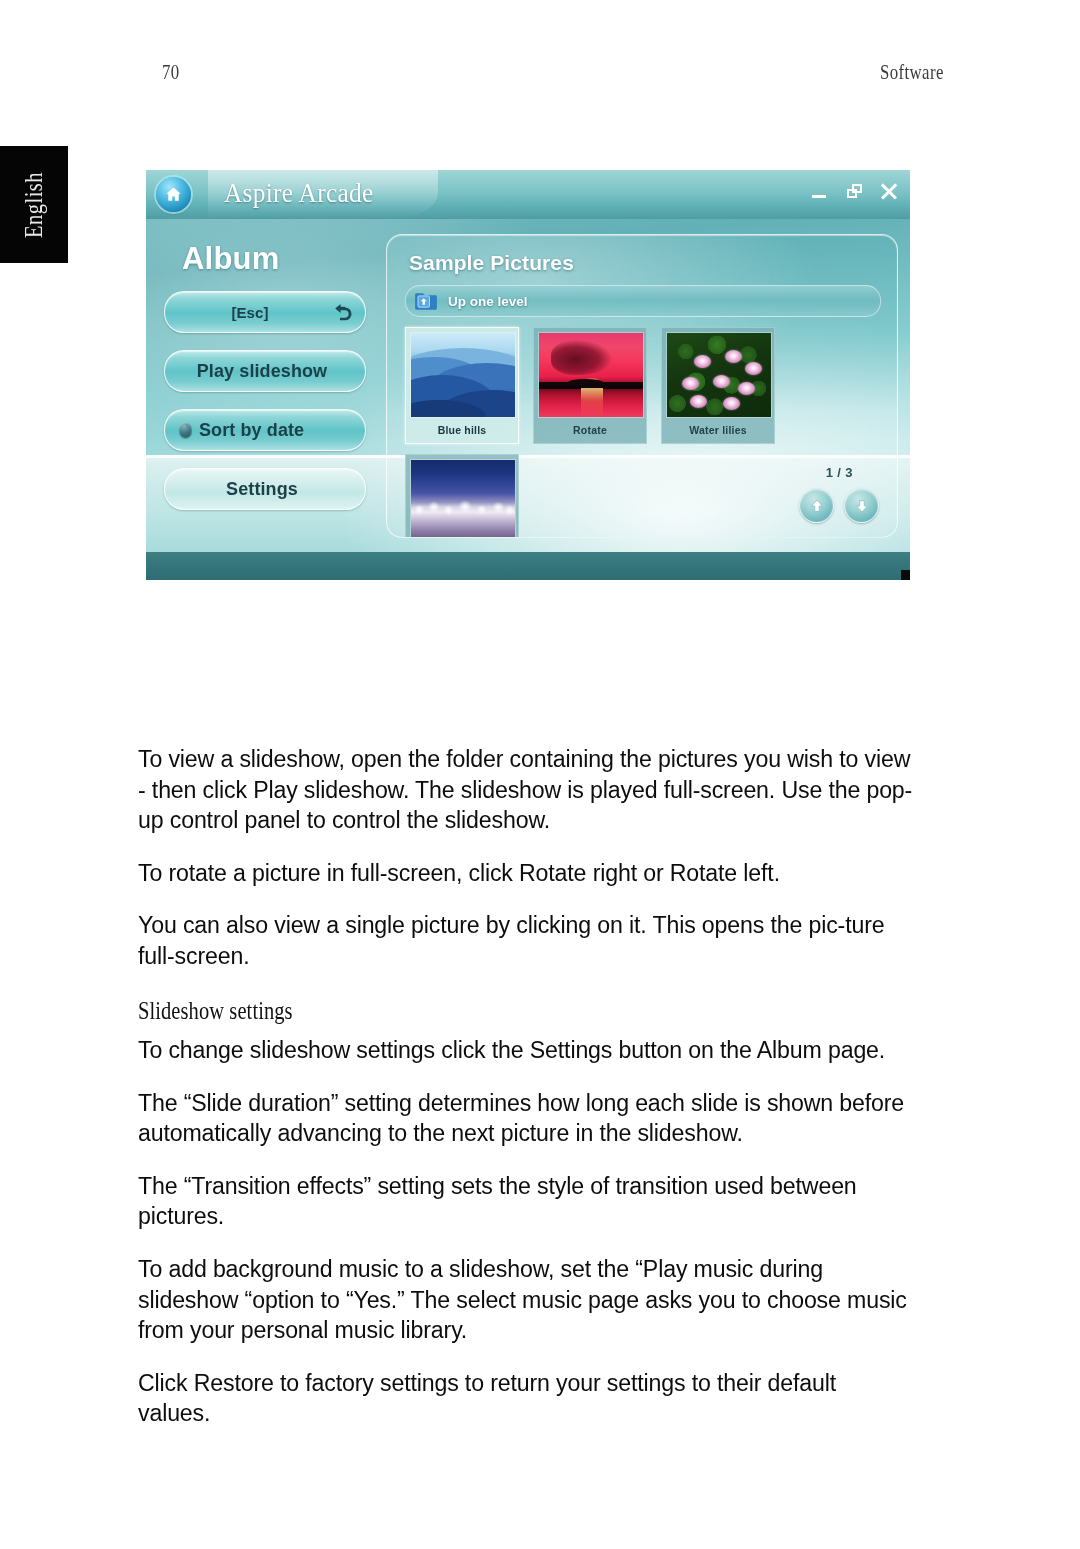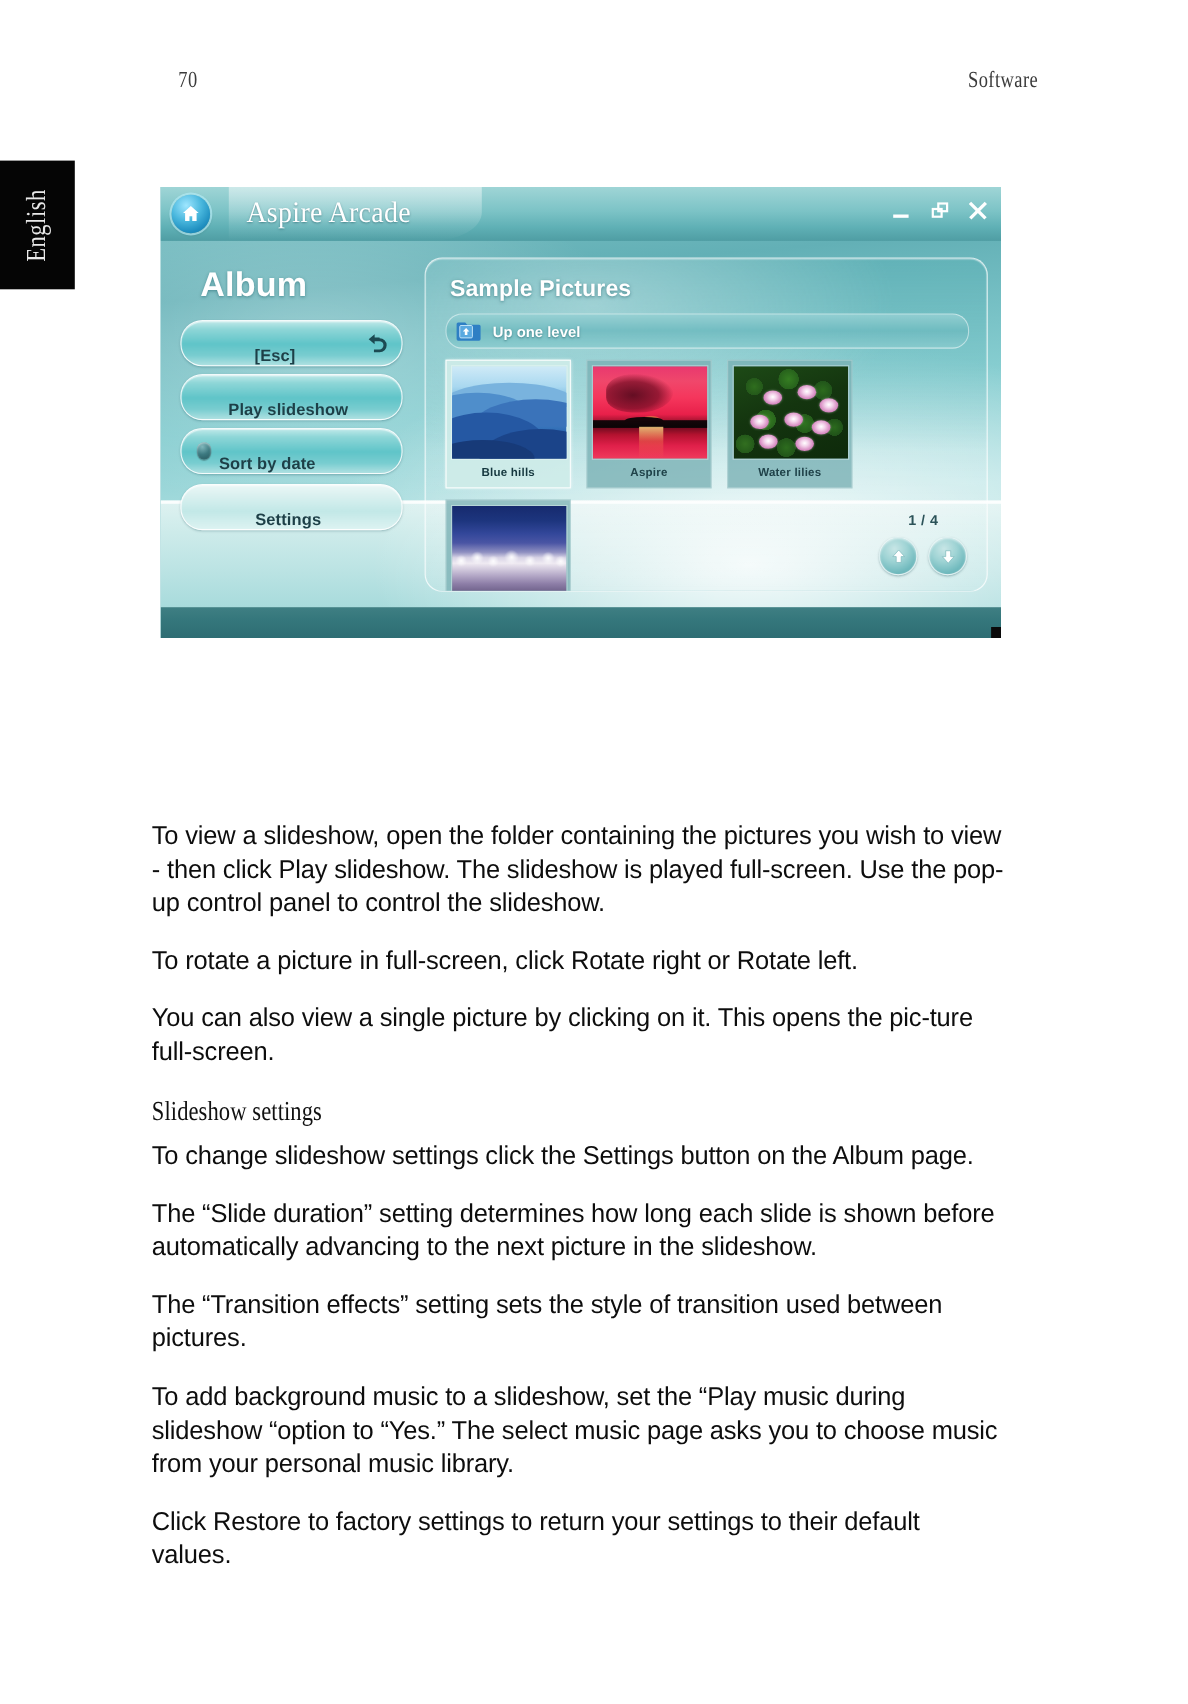--- a/index.html
+++ b/index.html
@@ -191,33 +191,33 @@
     text-shadow: 0 1px 3px rgba(0,70,80,.45);
   }
   .menu {
     position: absolute;
     left: 18px; top: 72px;
     width: 202px;
   }
   .mbtn {
     position: relative;
     height: 40px;
-    margin-bottom: 7px;
+    margin-bottom: 17px;
     border-radius: 20px;
     background: linear-gradient(180deg, #bfe9e9 0%, #8ed6d7 18%, #5fc4c8 52%, #79cdd0 78%, #aee0e1 100%);
     border: 1.6px solid rgba(255,255,255,.85);
     box-shadow: 0 1px 2px rgba(0,60,70,.25), inset 0 1px 1px rgba(255,255,255,.6);
     display: flex;
-    align-items: flex-end;
+    align-items: center;
   }
   .mbtn.light {
     background: linear-gradient(180deg, #eaf7f6 0%, #d6efee 30%, #c2e8e7 60%, #ddf3f2 100%);
   }
   .mbtn-label {
-    font-size: 15px;
+    font-size: 18px;
     font-weight: bold;
     color: #1d3f47;
     margin-left: 34px;
     letter-spacing: .1px;
   }
   .mbtn.center .mbtn-label { margin-left: 0; width: 100%; text-align: center; padding-right: 6px; box-sizing: border-box; }
   .mbtn.esc .mbtn-label { margin-left: 0; width: 100%; text-align: center; padding-right: 30px; box-sizing: border-box; font-size: 15px; }
   .led {
     position: absolute;
     left: 14px; top: 50%;
@@ -592,21 +592,21 @@
       <div class="thumb">
         <div class="thumb-img">
           <div class="art-sunset">
             <div class="cloud"></div>
             <div class="rays"></div>
             <div class="sunglow"></div>
             <div class="horizon"></div>
             <div class="reflect"></div>
           </div>
         </div>
-        <div class="thumb-caption">Aspire</div>
+        <div class="thumb-caption">Rotate</div>
       </div>
 
       <div class="thumb">
         <div class="thumb-img">
           <div class="art-lilies">
               <b></b>
               <b></b>
               <b></b>
               <b></b>
               <b></b>
@@ -623,21 +623,21 @@
           <div class="art-winter">
               <div class="frost"></div>
             </div>
         </div>
         <div class="thumb-caption">Winter</div>
       </div>
 
     </div>
 
     <div class="pager">
-      <div class="pager-count">1 / 4</div>
+      <div class="pager-count">1 / 3</div>
       <div class="pager-btns">
         <div class="pgbtn">
           <svg viewBox="0 0 24 24" aria-hidden="true">
             <path d="M12 3 L20 12 h-4.6 v8 H8.6 v-8 H4 Z" fill="#ffffff" stroke="#7fbabd" stroke-width="1"></path>
           </svg>
         </div>
         <div class="pgbtn">
           <svg viewBox="0 0 24 24" aria-hidden="true">
             <path d="M12 21 L4 12 h4.6 V4 h6.8 v8 H20 Z" fill="#ffffff" stroke="#7fbabd" stroke-width="1"></path>
           </svg>

